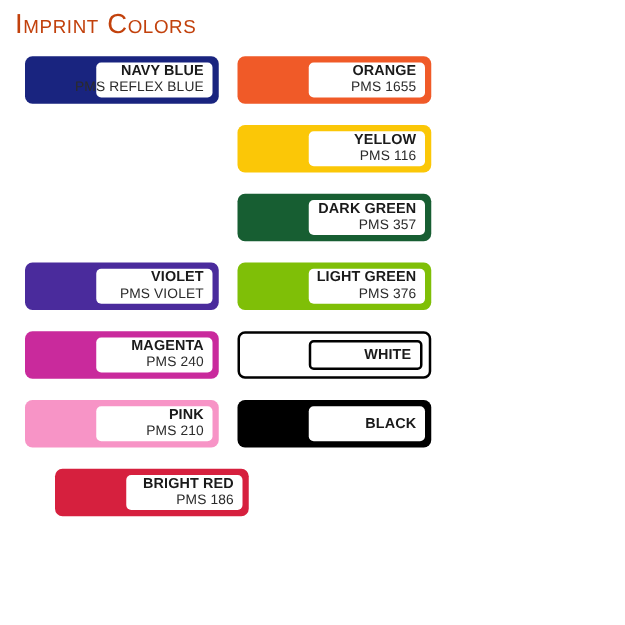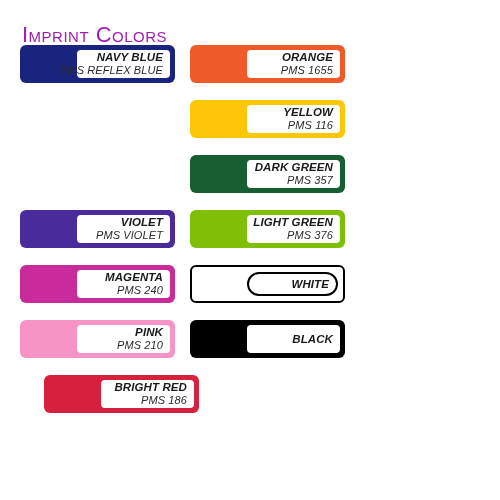--- a/index.html
+++ b/index.html
@@ -10,38 +10,36 @@
   body {
     width: 500px;
     height: 500px;
     font-family: "Liberation Sans", sans-serif;
     overflow: hidden;
     position: relative;
   }
 
   #page-title {
     position: absolute;
-    left: 22px;
+    left: 12px;
     top: 8px;
     font-family: "Liberation Sans", sans-serif;
     font-size: 22px;
     font-weight: 400;
     letter-spacing: 0.5px;
-    color: #a21caf;
+    color: #c2410c;
     font-variant: small-caps;
     line-height: 1;
-    margin-top: 16px;
   }
 
   #swatch-grid {
     position: absolute;
     left: 0;
     top: 45px;
     width: 500px;
-    font-style: italic;
   }
 
   .swatch-row {
     position: relative;
     height: 55px;
   }
 
   .swatch {
     position: absolute;
     width: 155px;
@@ -101,21 +99,20 @@
     background: #ffffff;
   }
 
   
   .swatch.whiteswatch {
     background: #ffffff;
     border: 2px solid #000000;
   }
   .swatch.whiteswatch .label-plate {
     left: 55px;
-    border-radius: 12px;
   }
 </style>
 </head>
 <body style="background: rgb(255, 255, 255);">
 
 <div id="page-title">Imprint Colors</div>
 
 <div id="swatch-grid">
     <div class="swatch-row">
       <div class="swatch col-left" style="background: rgb(25, 36, 127);">

